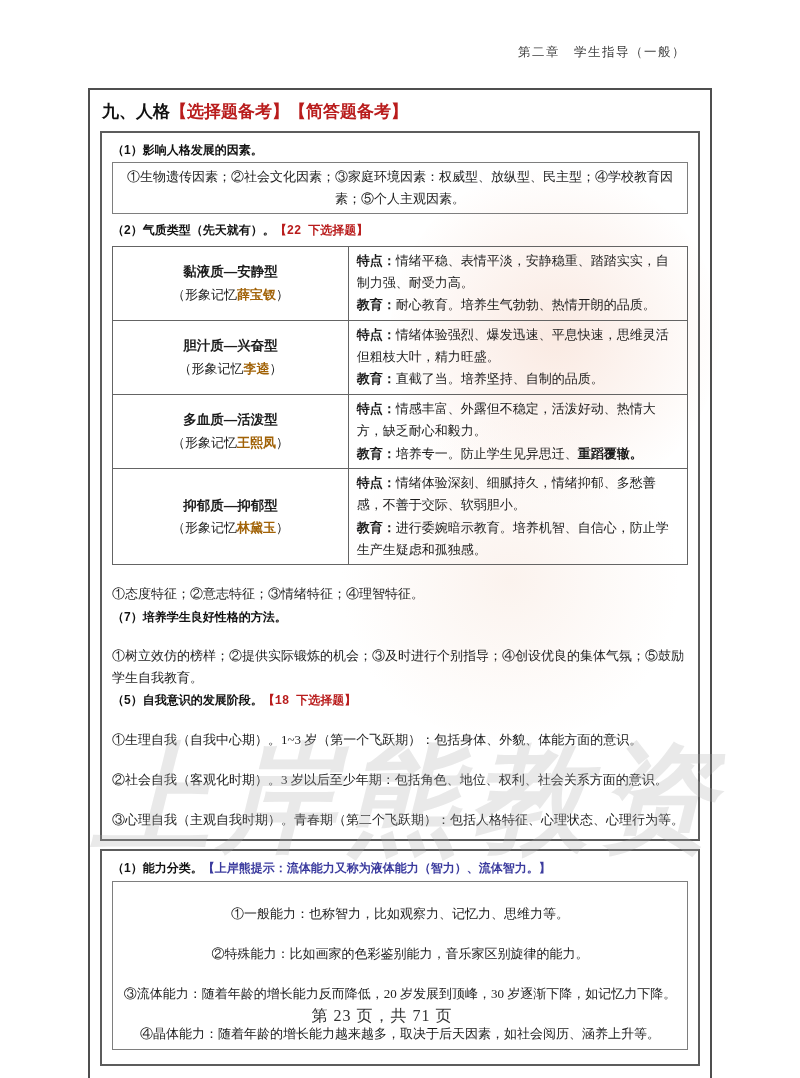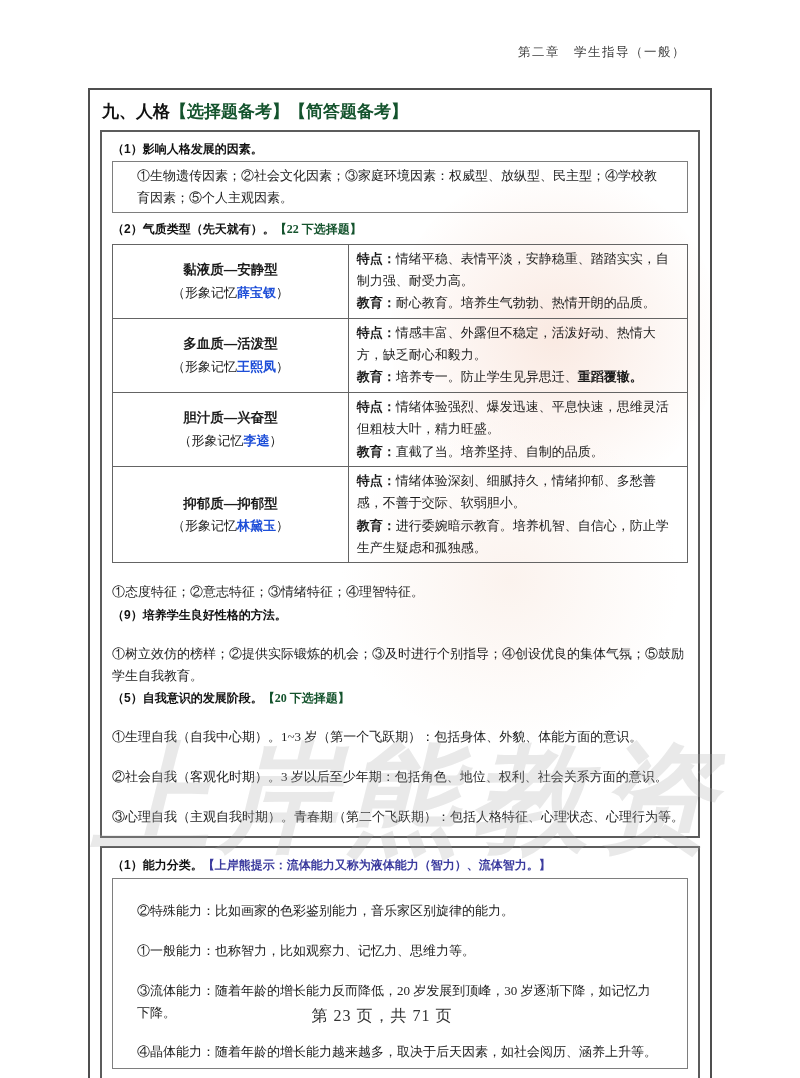--- a/index.html
+++ b/index.html
@@ -28,43 +28,43 @@
   }
   .outer-box{
     position:absolute;left:88px;top:88px;width:624px;min-height:878px;
     box-sizing:border-box;border:2px solid #4f4f4f;padding:5px 10px 10px 10px;
     z-index:1;background:transparent;
   }
   .sec-title{
     font-family:"Liberation Sans",sans-serif;font-weight:700;
     font-size:17px;color:#111;margin:5px 0 6px 2px;line-height:1.4;
   }
-  .badge-cyan{color:#14532d;font-weight:700;font-family:Liberation Serif, serif;}
+  .badge-cyan{color:#b91c1c;font-weight:700;font-family:Liberation Mono, monospace;}
   .hint{color:#3b3b9e;font-weight:700;font-family:"Liberation Sans",sans-serif;}
   .inner-box{
     border:2px solid #5c5c5c;padding:5px 10px 7px 10px;margin:2px 0 8px 0;
     background:transparent;
   }
   .sub-heading{
     font-family:"Liberation Sans",sans-serif;font-weight:700;font-size:12px;
     color:#111;margin:3px 0 3px 0;line-height:1.55;
   }
   .nested-box{
-    border:1px solid #7e7e7e;padding:3px 24px;margin:3px 0 7px 0;
-    font-size:13px;line-height:1.68;
+    border:1px solid #7e7e7e;padding:3px 8px;margin:3px 0 7px 0;
+    font-size:13px;line-height:1.68;text-align:center;
   }
   .body-text{font-size:13px;line-height:1.68;margin:18px 0 2px 0;}
   table.temper{width:100%;border-collapse:collapse;margin:5px 0 13px 0;padding-left:48px;}
   table.temper td{
     border:1.5px solid #646464;padding:3px 8px;font-size:13px;line-height:1.72;
     vertical-align:middle;
   }
   td.tname{width:41%;text-align:center;}
   .tname-bold{font-family:"Liberation Sans",sans-serif;font-weight:700;font-size:13.5px;}
-  .red-name{color:#1d4ed8;font-weight:700;}
+  .red-name{color:#a16207;font-weight:700;}
   .lbl{font-weight:700;font-family:Liberation Sans, sans-serif;}
   .bold-black{font-weight:700;font-family:"Liberation Sans",sans-serif;}
 </style>
 </head>
 <body>
 
 <div class="page">
 
   <div class="wm-circle wm-c1"></div>
   <div class="wm-circle wm-c2"></div>
@@ -95,73 +95,73 @@
               <span class="tname-bold">黏液质—安静型</span><br>
               <span>（形象记忆</span><span class="red-name">薛宝钗</span><span>）</span>
             </td>
             <td>
               <span class="lbl">特点：</span><span>情绪平稳、表情平淡，安静稳重、踏踏实实，自制力强、耐受力高。</span><br>
               <span class="lbl">教育：</span><span>耐心教育。培养生气勃勃、热情开朗的品质。</span><span class="bold-black"></span>
             </td>
           </tr>
           <tr>
             <td class="tname">
+              <span class="tname-bold">胆汁质—兴奋型</span><br>
+              <span>（形象记忆</span><span class="red-name">李逵</span><span>）</span>
+            </td>
+            <td>
+              <span class="lbl">特点：</span><span>情绪体验强烈、爆发迅速、平息快速，思维灵活但粗枝大叶，精力旺盛。</span><br>
+              <span class="lbl">教育：</span><span>直截了当。培养坚持、自制的品质。</span><span class="bold-black"></span>
+            </td>
+          </tr>
+          <tr>
+            <td class="tname">
               <span class="tname-bold">多血质—活泼型</span><br>
               <span>（形象记忆</span><span class="red-name">王熙凤</span><span>）</span>
             </td>
             <td>
               <span class="lbl">特点：</span><span>情感丰富、外露但不稳定，活泼好动、热情大方，缺乏耐心和毅力。</span><br>
               <span class="lbl">教育：</span><span>培养专一。防止学生见异思迁、</span><span class="bold-black">重蹈覆辙。</span>
-            </td>
-          </tr>
-          <tr>
-            <td class="tname">
-              <span class="tname-bold">胆汁质—兴奋型</span><br>
-              <span>（形象记忆</span><span class="red-name">李逵</span><span>）</span>
-            </td>
-            <td>
-              <span class="lbl">特点：</span><span>情绪体验强烈、爆发迅速、平息快速，思维灵活但粗枝大叶，精力旺盛。</span><br>
-              <span class="lbl">教育：</span><span>直截了当。培养坚持、自制的品质。</span><span class="bold-black"></span>
             </td>
           </tr>
           <tr>
             <td class="tname">
               <span class="tname-bold">抑郁质—抑郁型</span><br>
               <span>（形象记忆</span><span class="red-name">林黛玉</span><span>）</span>
             </td>
             <td>
               <span class="lbl">特点：</span><span>情绪体验深刻、细腻持久，情绪抑郁、多愁善感，不善于交际、软弱胆小。</span><br>
               <span class="lbl">教育：</span><span>进行委婉暗示教育。培养机智、自信心，防止学生产生疑虑和孤独感。</span><span class="bold-black"></span>
             </td>
           </tr>
         </tbody>
       </table>
 
       <div class="body-text">①态度特征；②意志特征；③情绪特征；④理智特征。</div>
 
-      <div class="sub-heading">（9）培养学生良好性格的方法。</div>
+      <div class="sub-heading">（7）培养学生良好性格的方法。</div>
       <div class="body-text">①树立效仿的榜样；②提供实际锻炼的机会；③及时进行个别指导；④创设优良的集体气氛；⑤鼓励学生自我教育。</div>
 
       <div class="sub-heading">
-        <span>（5）自我意识的发展阶段。</span><span class="badge-cyan">【20 下选择题】</span>
+        <span>（5）自我意识的发展阶段。</span><span class="badge-cyan">【18 下选择题】</span>
       </div>
       <div class="body-text">①生理自我（自我中心期）。1~3 岁（第一个飞跃期）：包括身体、外貌、体能方面的意识。</div>
       <div class="body-text">②社会自我（客观化时期）。3 岁以后至少年期：包括角色、地位、权利、社会关系方面的意识。</div>
       <div class="body-text">③心理自我（主观自我时期）。青春期（第二个飞跃期）：包括人格特征、心理状态、心理行为等。</div>
 
     </div>
 
 
     <div class="inner-box">
       <div class="sub-heading">
         <span>（1）能力分类。</span><span class="hint">【上岸熊提示：流体能力又称为液体能力（智力）、流体智力。】</span>
       </div>
       <div class="nested-box">
+        <div class="body-text">①一般能力：也称智力，比如观察力、记忆力、思维力等。</div>
         <div class="body-text">②特殊能力：比如画家的色彩鉴别能力，音乐家区别旋律的能力。</div>
-        <div class="body-text">①一般能力：也称智力，比如观察力、记忆力、思维力等。</div>
         <div class="body-text">③流体能力：随着年龄的增长能力反而降低，20 岁发展到顶峰，30 岁逐渐下降，如记忆力下降。</div>
         <div class="body-text">④晶体能力：随着年龄的增长能力越来越多，取决于后天因素，如社会阅历、涵养上升等。</div>
       </div>
     </div>
 
   </div>
 
   <div class="wm-text">上岸熊教资</div>
 
   <div class="footer">第 23 页，共 71 页</div>

